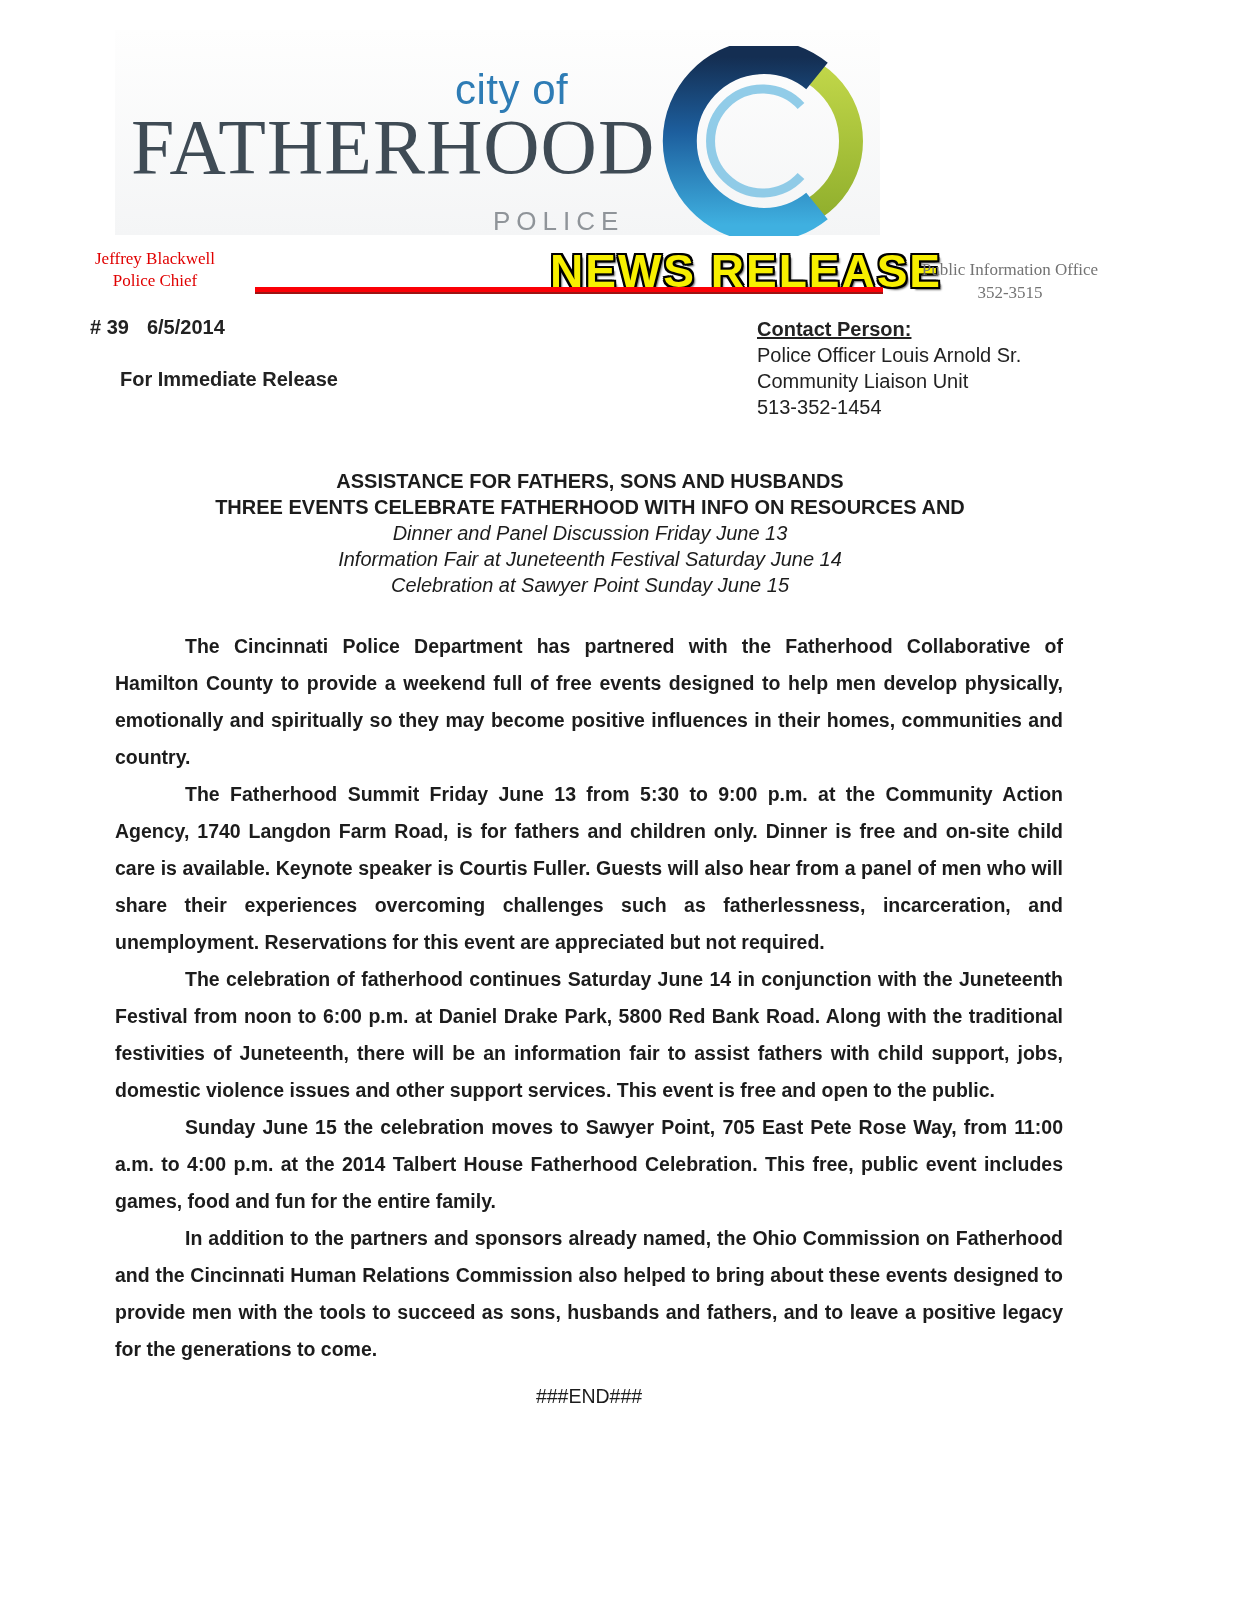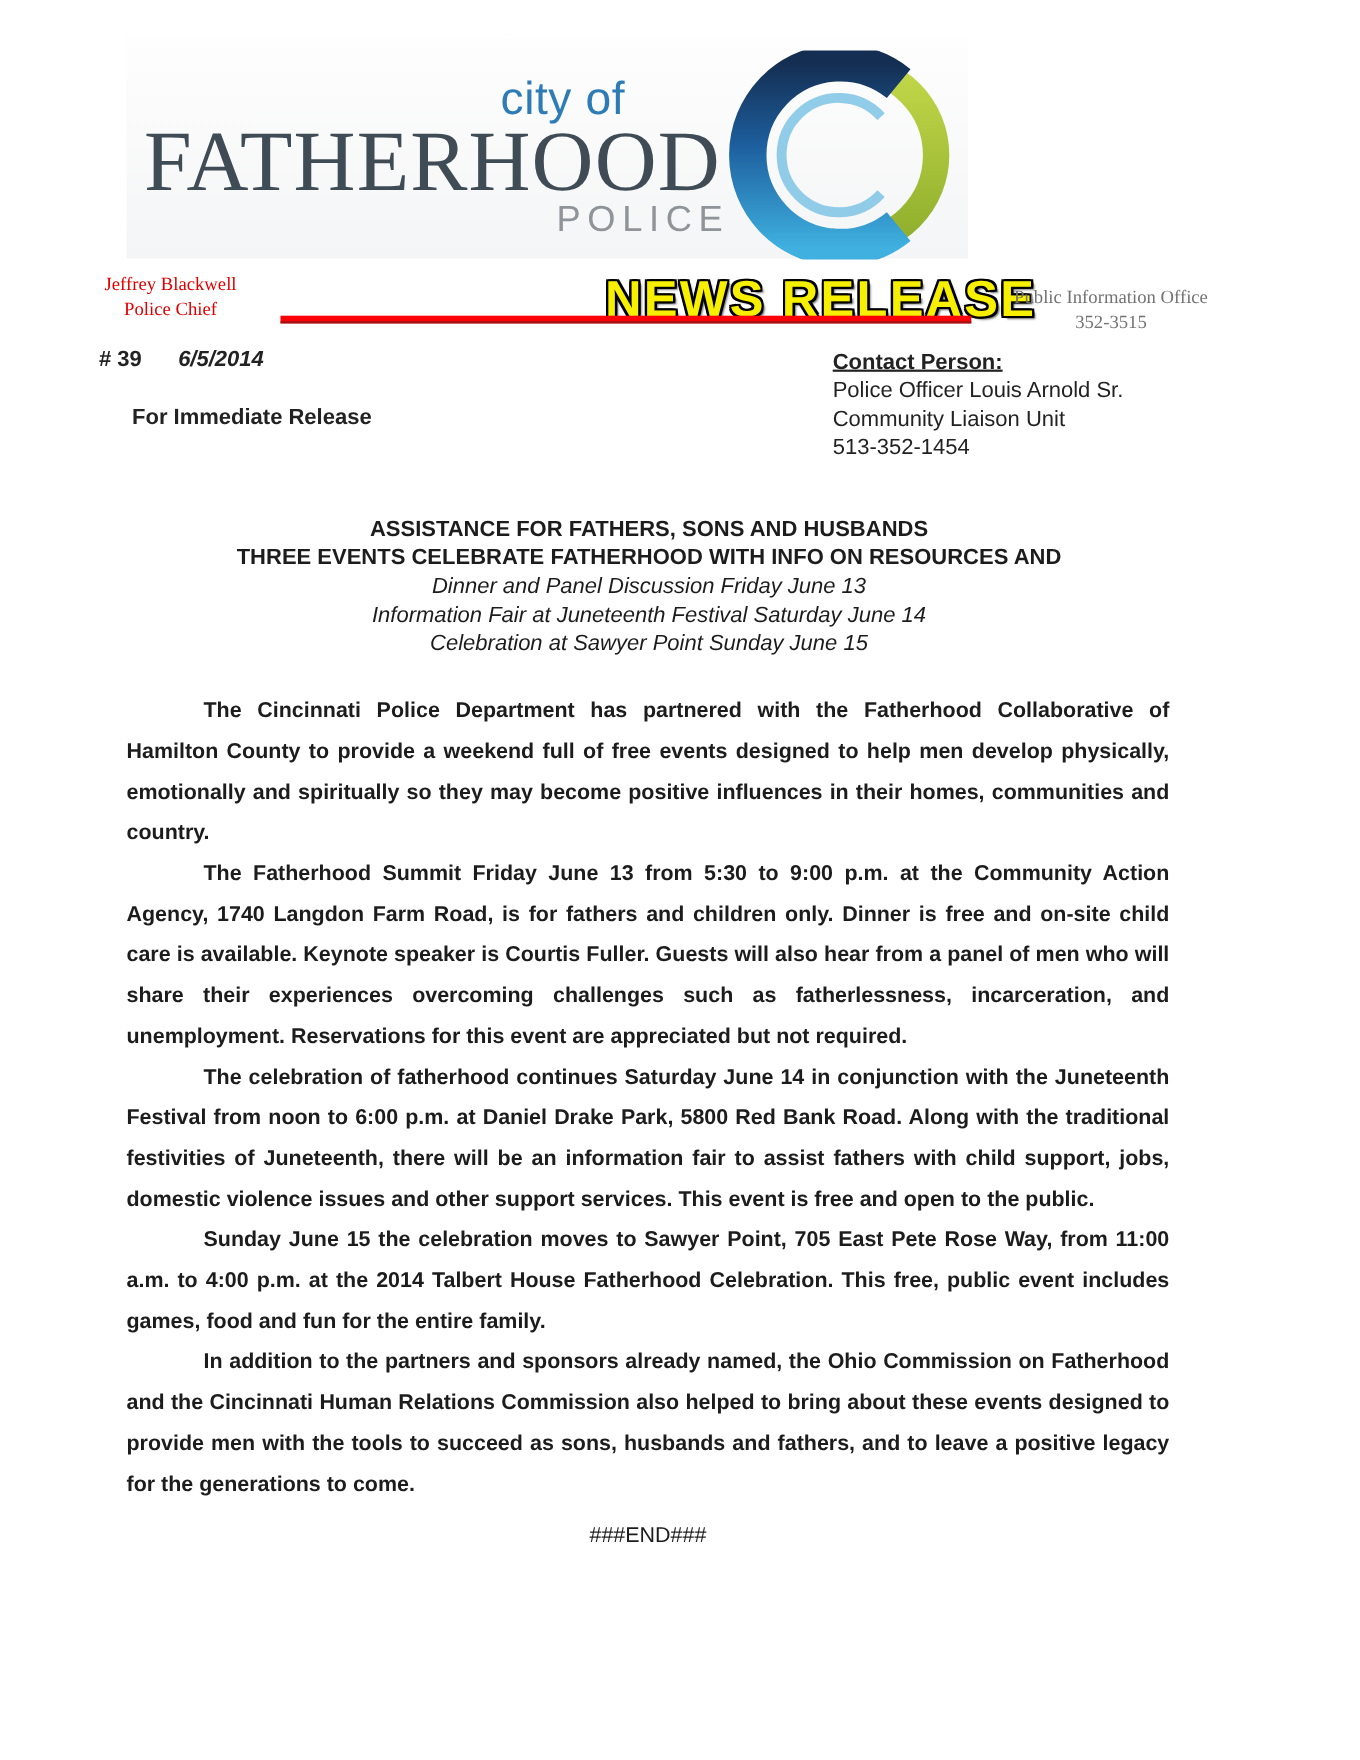--- a/index.html
+++ b/index.html
@@ -31,23 +31,23 @@
     position: absolute;
     left: 16px; top: 78px;
     font-family: "Liberation Serif", serif;
     font-size: 78px;
     letter-spacing: 1px;
     color: #3f4b55;
     line-height: 1;
   }
   .logo-police {
     position: absolute;
-    left: 378px; top: 150px; width: 170px;
-    text-align: right;
-    font-size: 33px;
+    left: 378px; top: 176px; width: 170px;
+    text-align: left;
+    font-size: 26px;
     letter-spacing: 6px;
     color: #8f9499;
   }
   .c-logo { position: absolute; left: 546px; top: 16px; width: 212px; height: 190px; }
 
   
   .chief-block {
     position: absolute;
     left: 70px; top: 248px; width: 170px;
     text-align: center;
@@ -86,21 +86,21 @@
     line-height: 23px;
     color: #737373;
   }
 
   
   .release-row {
     position: absolute;
     left: 90px; top: 316px;
     font-size: 20px; font-weight: bold; color: #222;
   }
-  .release-row .date { margin-left: 33px; font-style: italic; }
+  .release-row .date { margin-left: 18px; }
   .immediate {
     position: absolute;
     left: 88px; top: 368px;
     font-size: 20px; font-weight: bold; color: #222; margin-left: 32px;
   }
   .contact-block {
     position: absolute;
     left: 757px; top: 316px;
     font-size: 20px; line-height: 26px; color: #222;
   }

